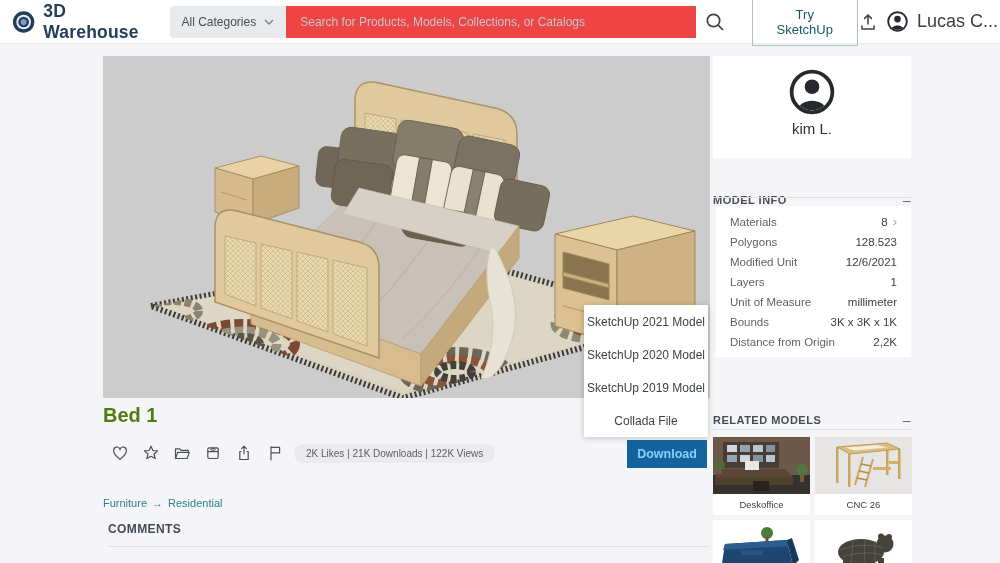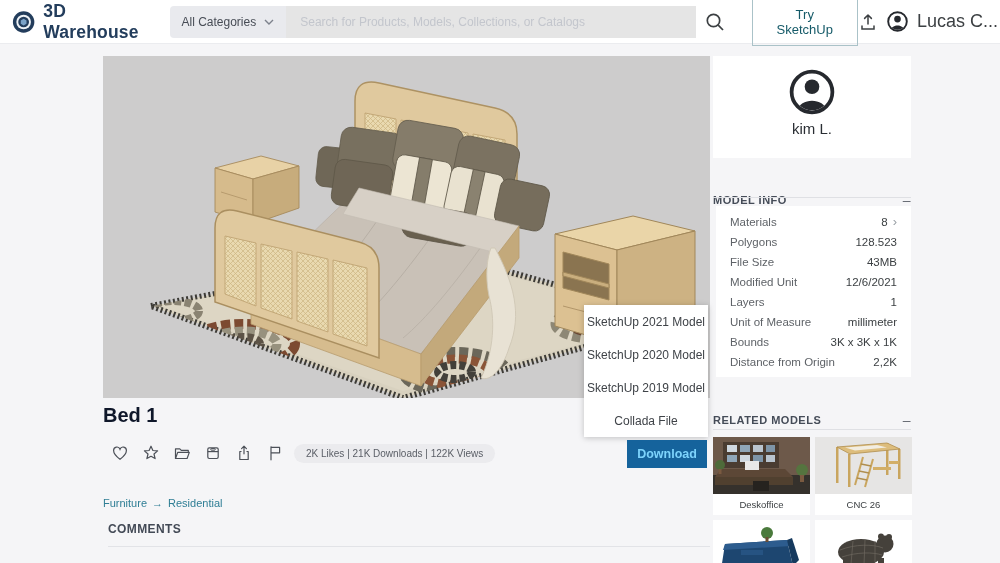--- a/index.html
+++ b/index.html
@@ -19,39 +19,39 @@
     display:flex; align-items:center; z-index:20;
   }
   .brand { display:flex; align-items:center; margin-left:12px; cursor:pointer; }
   .brand-text { font-size:17.5px; font-weight:700; color:#233d5c; margin-left:8px; letter-spacing:.2px; }
   .cat {
     margin-left:16px; height:32px; background:#e9eaee; border-radius:4px 0 0 4px;
     display:flex; align-items:center; gap:8px; padding:0 12px;
     font-size:12px; color:#474c55; cursor:pointer; white-space:nowrap;
   }
   .search-input {
-    height:32px; width:452px; border:0; outline:0; background:#e5e5e5;
+    height:32px; width:452px; border:0; outline:0; background:#ef4444;
     font-size:12px; color:#333; padding:0 14px; font-family:inherit;
   }
   .search-input::placeholder { color:#c3c6cd; }
   .search-btn { margin-left:8px; background:none; border:0; cursor:pointer; display:flex; }
   .try-btn {
     margin-left:26px; background:transparent; border:1px solid #aac2c8;
     color:#155a68; font-size:13px; padding:8px 17px; cursor:pointer; font-family:inherit;
   }
   .right-cluster { margin-left:auto; display:flex; align-items:center; gap:9px; padding-right:2px; }
   .icon-btn { background:none; border:0; cursor:pointer; display:flex; }
   .username { font-size:18px; color:#3c4043; white-space:nowrap; cursor:pointer; }
 
   
   .viewer { left:103px; top:56px; width:607px; height:342px; background:#cdcccc; }
   .viewer svg { display:block; }
 
   
-  .model-title { left:103px; top:404px; font-size:20px; font-weight:700; color:#0f172a; }
+  .model-title { left:103px; top:404px; font-size:20px; font-weight:700; color:#4d7c0f; }
   .actions { left:111px; top:444px; display:flex; gap:13px; align-items:center; }
   .act-icon { width:18px; height:18px; cursor:pointer; display:flex; }
   .stats-pill {
     left:294px; top:444px; background:#ebebee; border-radius:10px;
     font-size:10px; color:#5a5e66; padding:4px 12px; white-space:nowrap;
   }
   .breadcrumb { left:103px; top:497px; display:flex; gap:5px; align-items:center; font-size:11px; color:#2f7e95; }
   .breadcrumb .crumb { cursor:pointer; }
   .comments-head { left:108px; top:522px; font-size:12px; font-weight:700; color:#434a56; letter-spacing:.4px; }
   .comments-divider { left:108px; top:546px; width:602px; height:1px; background:#e2e3e7; }
@@ -340,24 +340,20 @@
   <div class="info-row">
     <span class="info-label">Materials</span>
     <span class="info-value">8</span>
     <span class="chev">›</span>
   </div>
   <div class="info-row">
     <span class="info-label">Polygons</span>
     <span class="info-value">128.523</span>
   </div>
   <div class="info-row">
-    <span class="info-label">File Size</span>
-    <span class="info-value">43MB</span>
-  </div>
-  <div class="info-row">
     <span class="info-label">Modified Unit</span>
     <span class="info-value">12/6/2021</span>
   </div>
   <div class="info-row">
     <span class="info-label">Layers</span>
     <span class="info-value">1</span>
   </div>
   <div class="info-row">
     <span class="info-label">Unit of Measure</span>
     <span class="info-value">millimeter</span>

